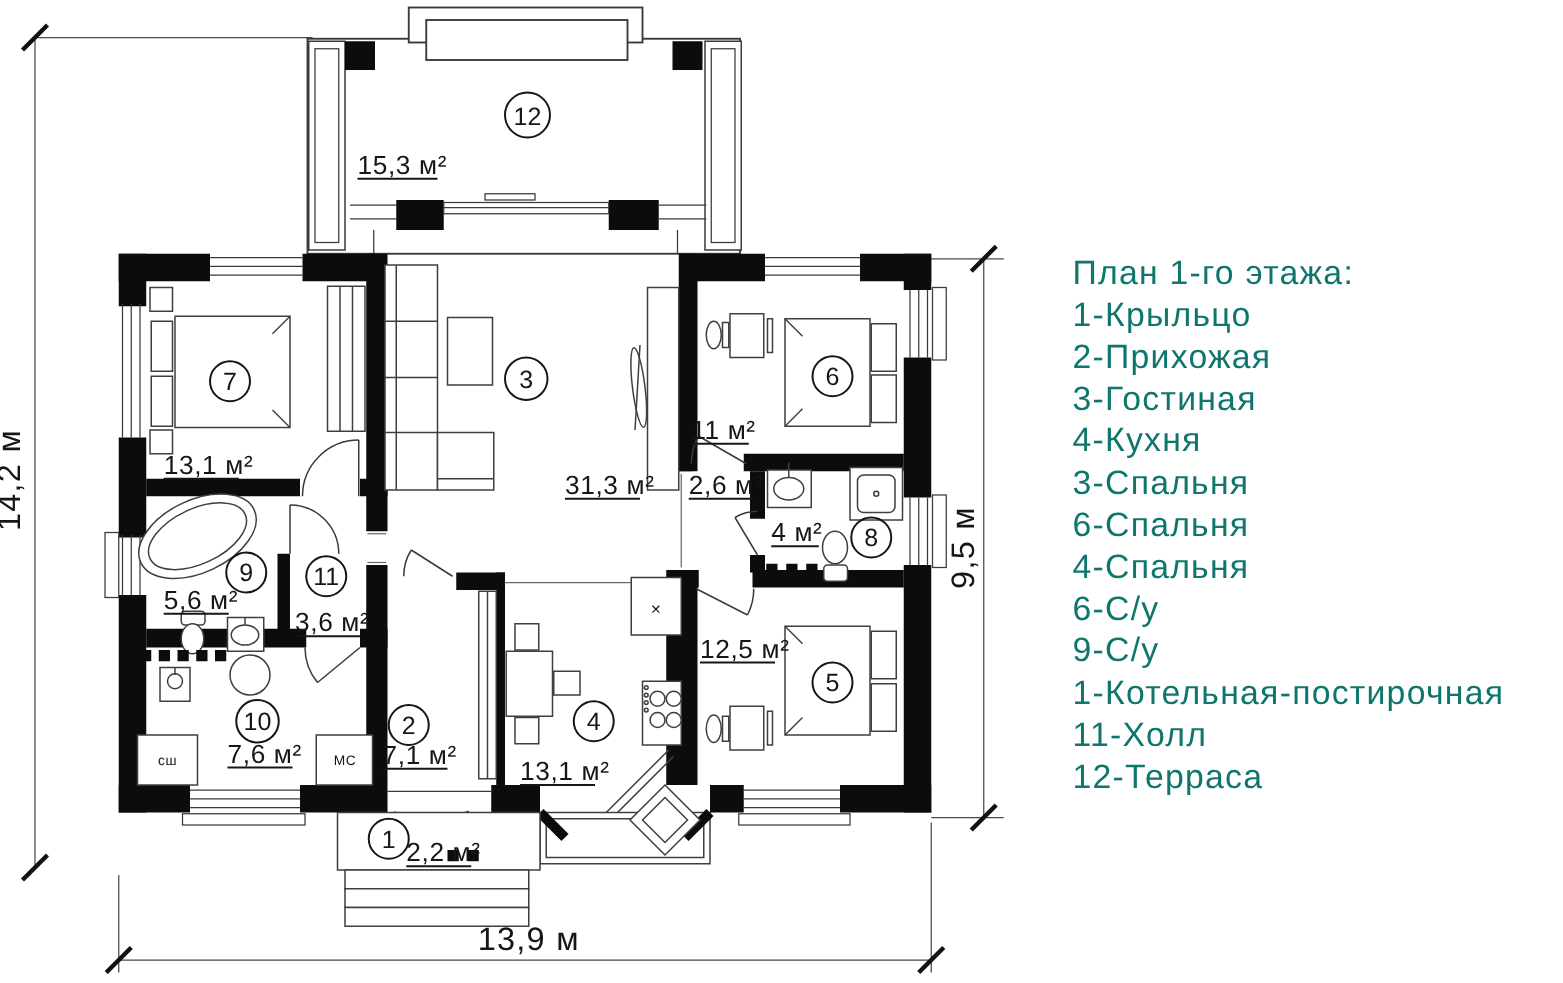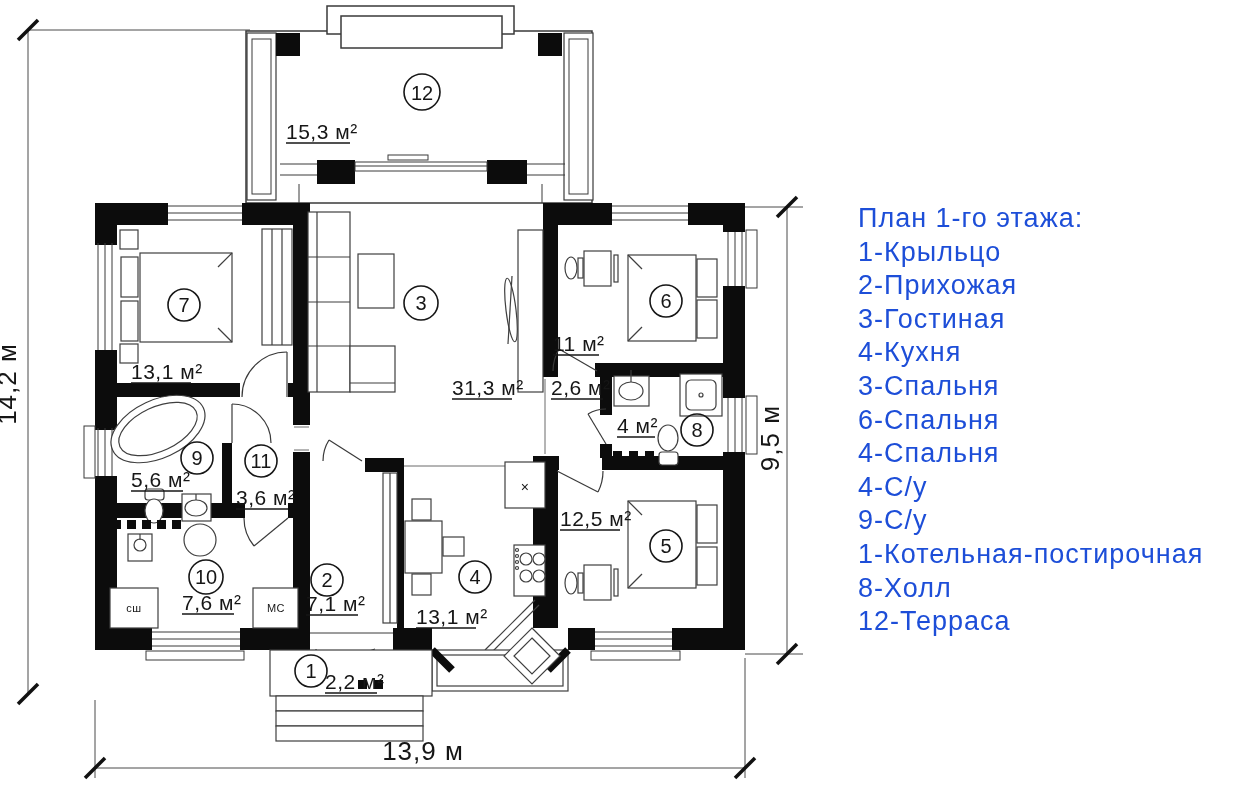--- a/index.html
+++ b/index.html
@@ -6,21 +6,21 @@
   .canvas{position:relative;width:1250px;height:786px;background:#fff;overflow:hidden;
           font-family:"Liberation Sans",sans-serif;color:#161616;}
   svg{position:absolute;left:0;top:0;}
   svg text{font-family:"Liberation Sans",sans-serif;fill:#161616;}
   .area-label{font-size:21px;letter-spacing:.5px;}
   .num-label{font-size:20px;}
   .dim-label{font-size:26px;letter-spacing:1px;}
   .appliance-label{font-size:11px;letter-spacing:.5px;}
   .legend{position:absolute;left:858px;top:202px;width:390px;}
   .legend-title,.legend-item{font-size:27px;line-height:33.6px;letter-spacing:1px;
-          white-space:nowrap;color:#1d4ed8;}
+          white-space:nowrap;color:#0f766e;}
 </style>
 </head>
 <body>
 
 <div class="canvas">
 
 <svg width="1250" height="786" viewBox="0 0 1250 786">
 
   <g stroke="#4a4a4a" stroke-width="1">
     <line x1="28" y1="30" x2="28" y2="694"></line>
@@ -396,20 +396,20 @@
 
 <div class="legend">
   <div class="legend-title">План 1-го этажа:</div>
   <div class="legend-item">1-Крыльцо</div>
   <div class="legend-item">2-Прихожая</div>
   <div class="legend-item">3-Гостиная</div>
   <div class="legend-item">4-Кухня</div>
   <div class="legend-item">3-Спальня</div>
   <div class="legend-item">6-Спальня</div>
   <div class="legend-item">4-Спальня</div>
-  <div class="legend-item">4-С/у</div>
+  <div class="legend-item">6-С/у</div>
   <div class="legend-item">9-С/у</div>
   <div class="legend-item">1-Котельная-постирочная</div>
-  <div class="legend-item">8-Холл</div>
+  <div class="legend-item">11-Холл</div>
   <div class="legend-item">12-Терраса</div>
 </div>
 
 </div>
 
 </body></html>

